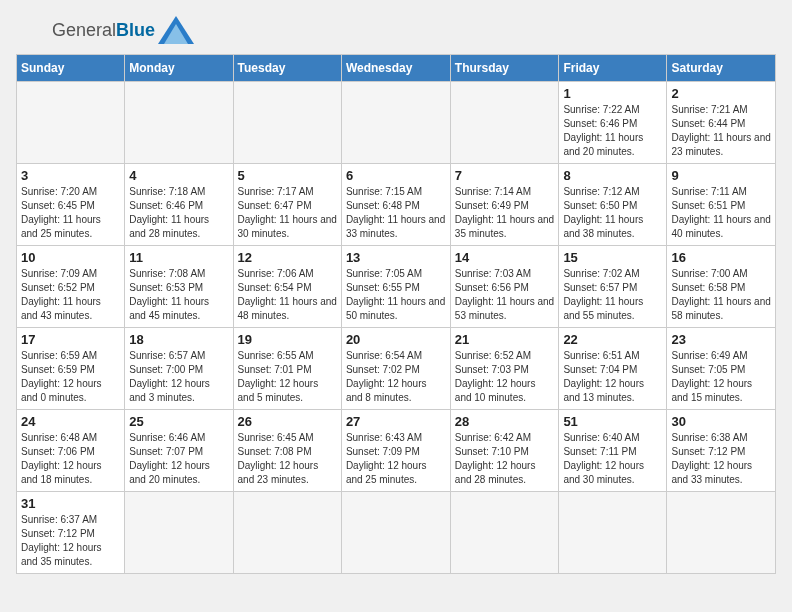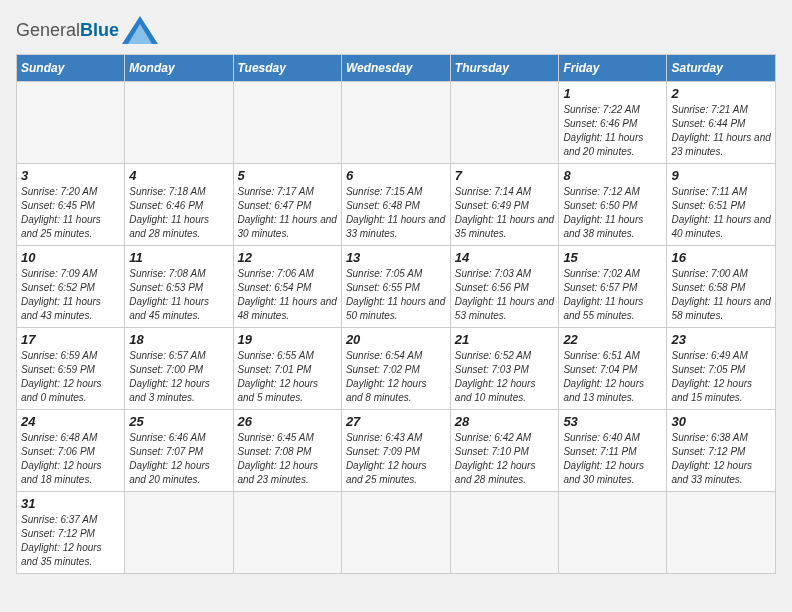--- a/index.html
+++ b/index.html
@@ -13,39 +13,39 @@
     .header-area {
       display: flex;
       justify-content: space-between;
       align-items: flex-start;
       margin-bottom: 10px;
     }
     .logo {
       display: flex;
       align-items: flex-end;
       gap: 0px;
+      margin-left: 36px;
     }
     .title-area {
       text-align: right;
     }
     .month-title {
       font-size: 36px;
       font-weight: bold;
       color: #222;
     }
     .location-title {
       font-size: 16px;
       color: #444;
     }
     .calendar {
       width: 100%;
       border-collapse: collapse;
       background: #fef9c3;
       font-size: 11px;
-      font-style: italic;
     }
     .calendar th {
       background: #3a7ebf;
       color: white;
       padding: 6px 4px;
       text-align: left;
       font-size: 12px;
       font-weight: bold;
       border: 1px solid #ccc;
     }
@@ -285,21 +285,21 @@
 Sunset: 7:09 PM
 Daylight: 12 hours and 25 minutes.</div>
         </td>
         <td>
           <span class="day-number">28</span>
           <div class="day-info">Sunrise: 6:42 AM
 Sunset: 7:10 PM
 Daylight: 12 hours and 28 minutes.</div>
         </td>
         <td>
-          <span class="day-number">53</span>
+          <span class="day-number">51</span>
           <div class="day-info">Sunrise: 6:40 AM
 Sunset: 7:11 PM
 Daylight: 12 hours and 30 minutes.</div>
         </td>
         <td>
           <span class="day-number">30</span>
           <div class="day-info">Sunrise: 6:38 AM
 Sunset: 7:12 PM
 Daylight: 12 hours and 33 minutes.</div>
         </td>

